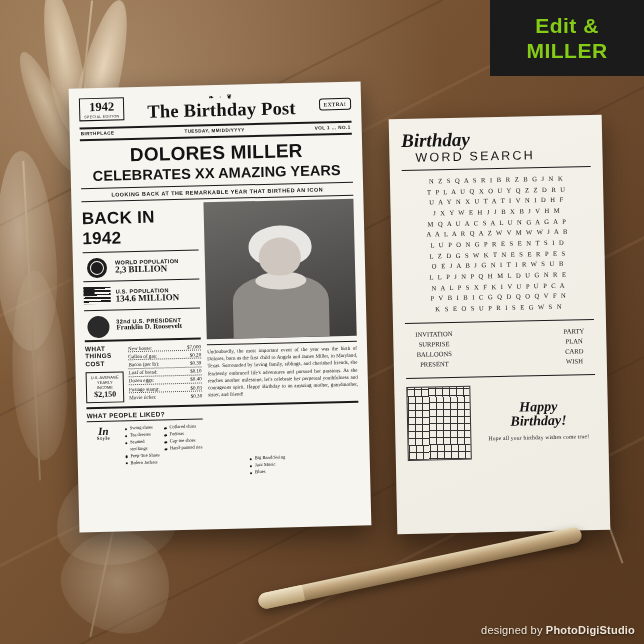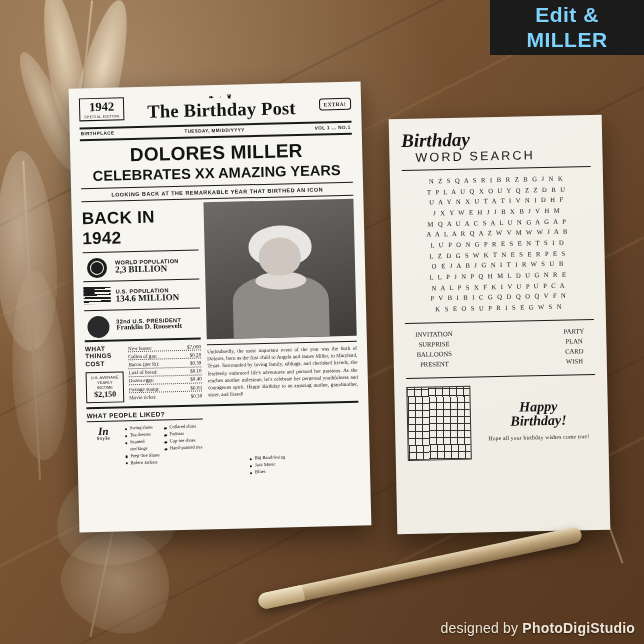--- a/index.html
+++ b/index.html
@@ -13,27 +13,27 @@
   
   .grain{position:absolute;left:-10%;width:120%;height:2px;background:rgba(60,38,20,.20);transform:rotate(-27deg);}
   .grain.l{background:rgba(180,145,105,.16);height:3px;}
 
   
   .plume{position:absolute;transform-origin:50% 100%;}
   .plume .stem{position:absolute;left:50%;bottom:0;width:2px;height:100%;background:linear-gradient(#c9b392,#8d7455);transform:translateX(-50%);}
   .frond{position:absolute;border-radius:50% 50% 50% 50%/60% 60% 40% 40%;}
 
   
-  .badge{position:absolute;top:0;right:0;width:154px;height:55px;background:#1b1b1b;color:#7dd3fc;
+  .badge{position:absolute;top:0;right:0;width:154px;height:76px;background:#1b1b1b;color:#84cc16;
     display:flex;flex-direction:column;align-items:center;justify-content:center;letter-spacing:.5px;}
   .badge .l1{font-size:21px;font-weight:700;}
   .badge .l2{font-size:21px;font-weight:700;margin-top:1px;}
 
   
-  .wm{position:absolute;right:9px;bottom:8px;color:#efe6da;font-size:14px;letter-spacing:.2px;
+  .wm{position:absolute;right:9px;bottom:8px;color:#efe6da;font-size:11px;letter-spacing:.2px;
     text-shadow:0 1px 2px rgba(0,0,0,.55);}
   .wm b{font-weight:700;}
 
   
   .card{position:absolute;background:#f6f4ef;box-shadow:0 10px 26px rgba(0,0,0,.45);}
   
   #card-back{left:393px;top:117px;width:213px;height:415px;transform:rotate(-1.2deg);
     background:linear-gradient(160deg,#f4f1ea,#efece3);padding:0;overflow:hidden;}
   
   #card-front{left:74px;top:85px;width:292px;height:444px;transform:rotate(-1.4deg);

